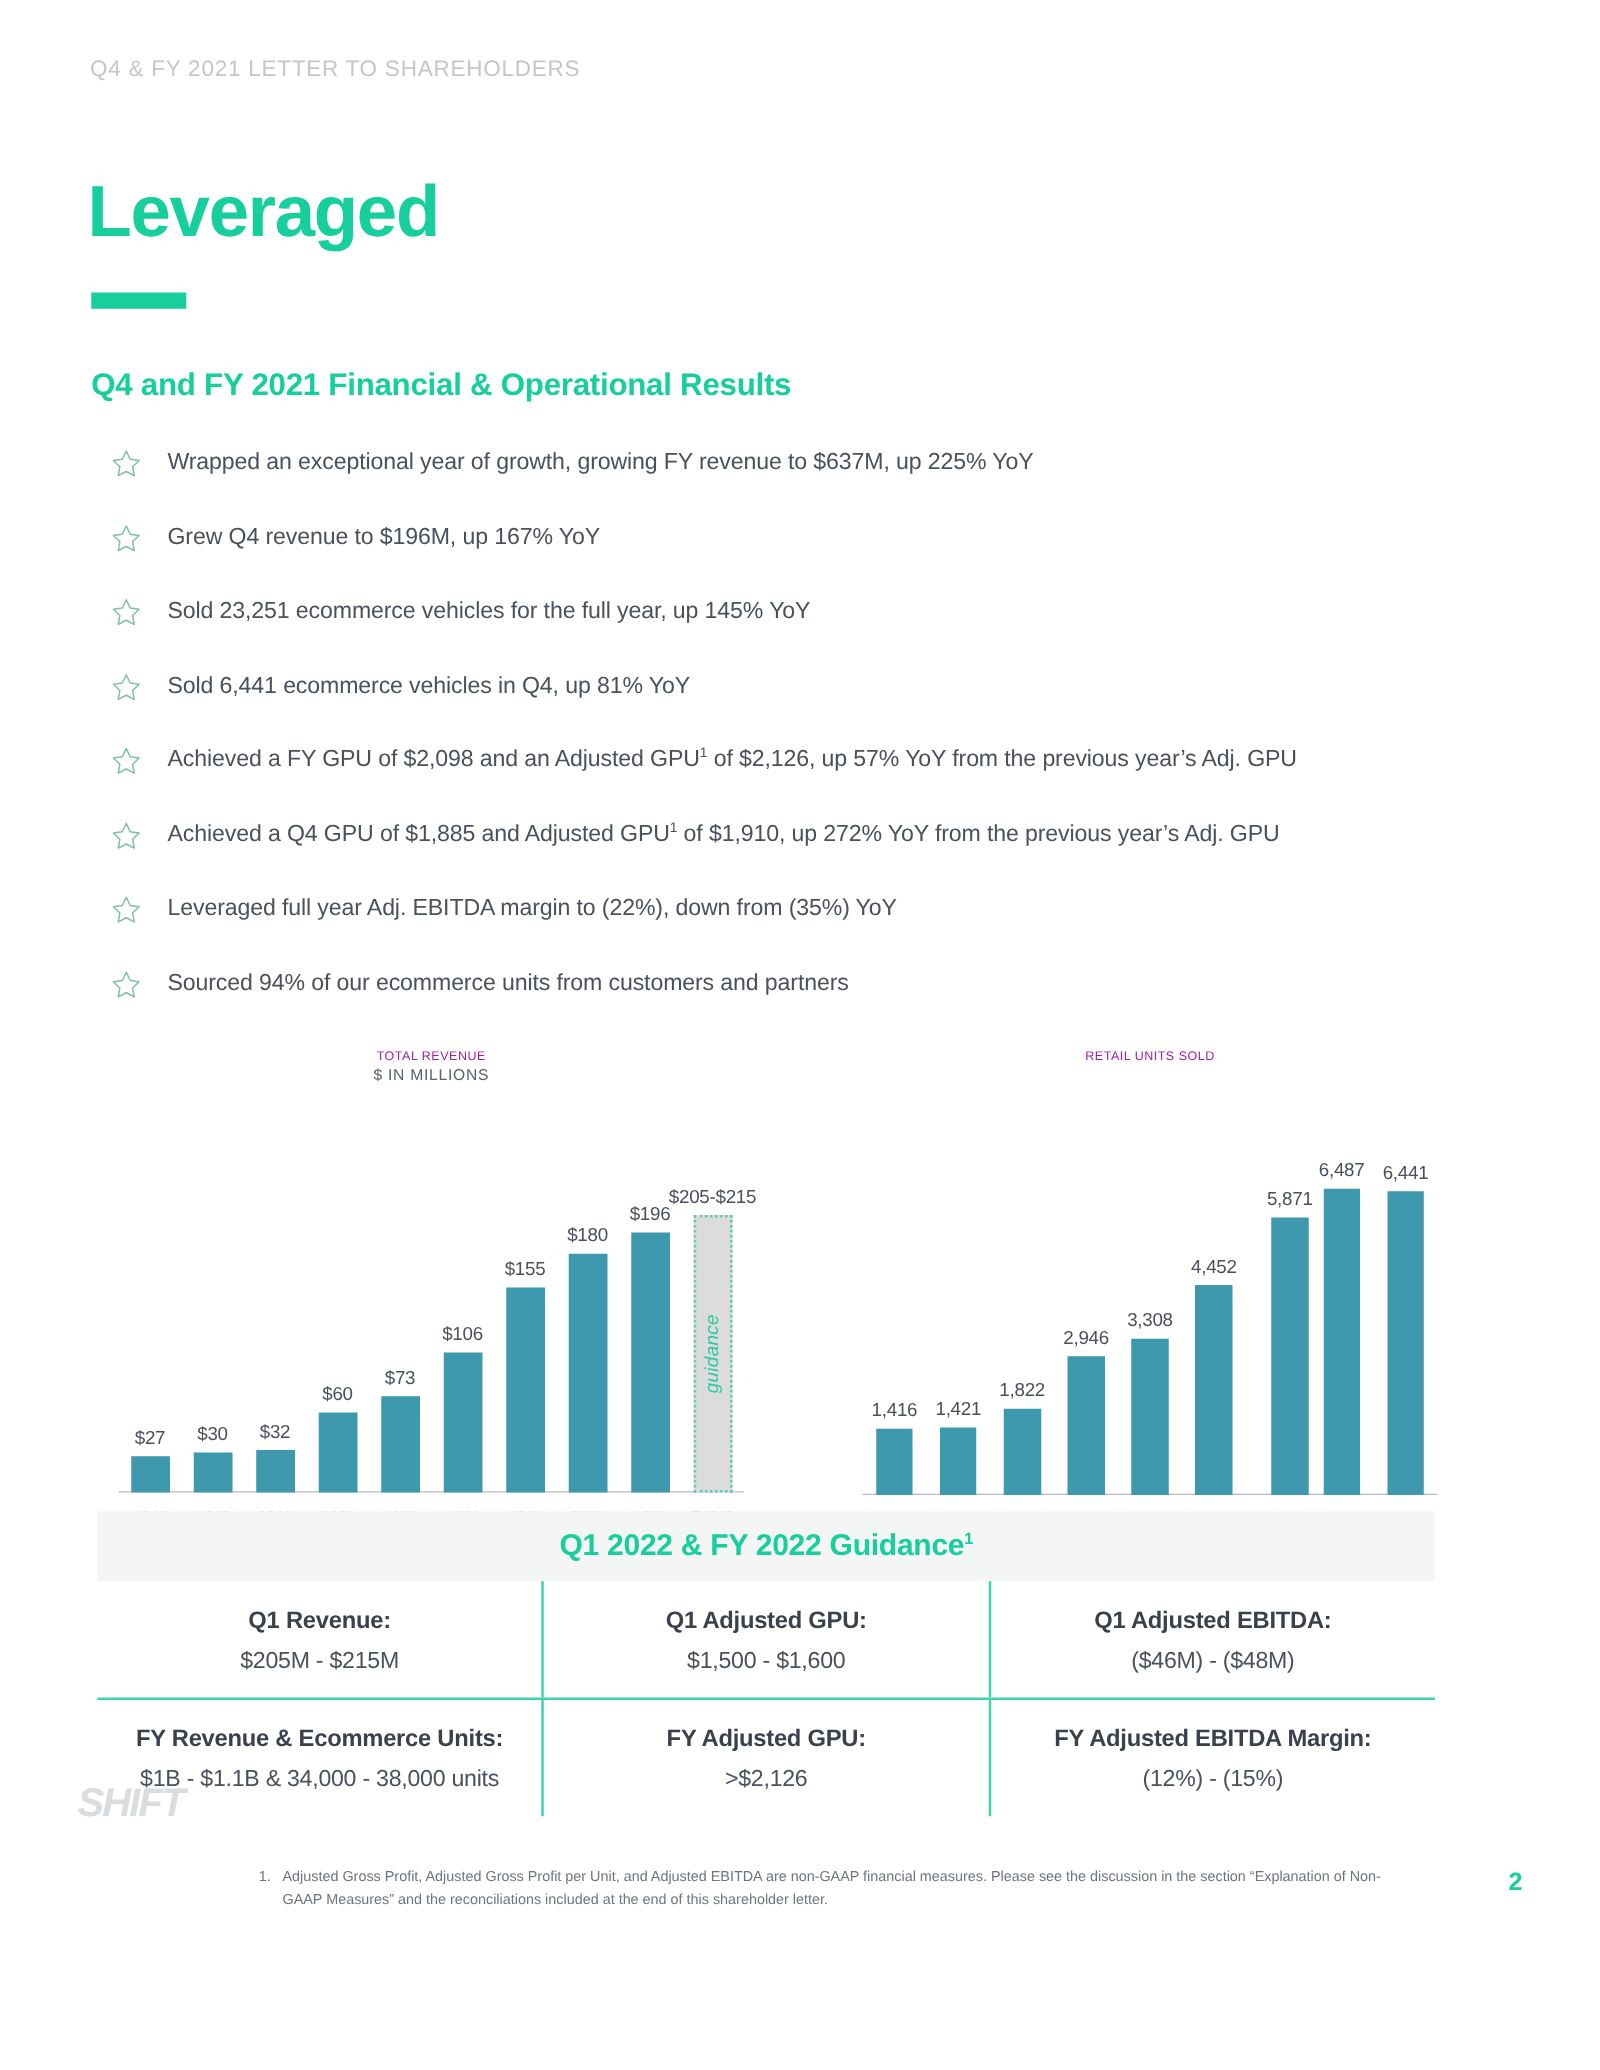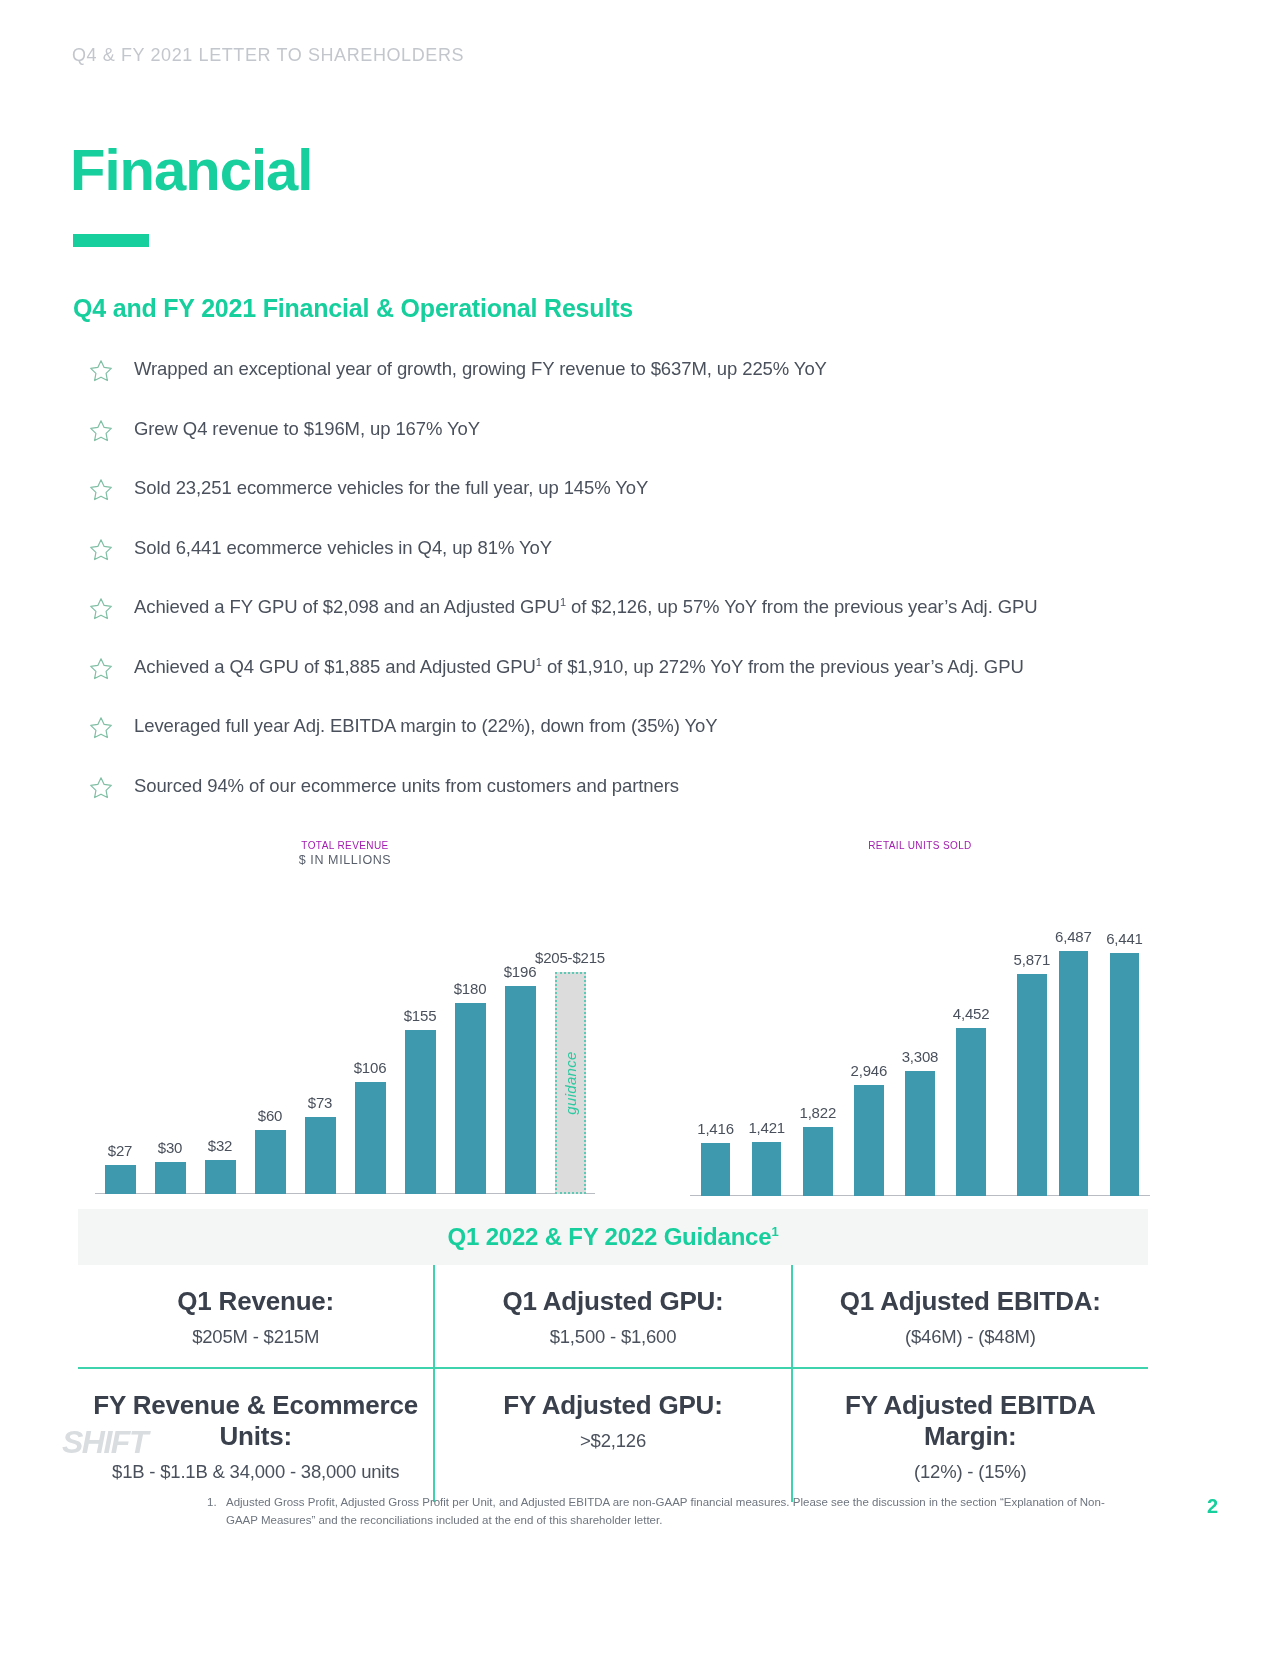--- a/index.html
+++ b/index.html
@@ -105,21 +105,21 @@
     font-size: 24px; font-weight: bold; color: #16cf9c; letter-spacing: -0.2px;
   }
   .guide-head-text sup { font-size: 13px; vertical-align: super; }
   .guide-row { display: flex; }
   .guide-row.second { border-top: 2px solid #3fd3ad; }
   .guide-cell {
     flex: 1 1 0; text-align: center; padding: 21px 6px 19px;
   }
   .guide-cell.mid { border-left: 2px solid #3fd3ad; border-right: 2px solid #3fd3ad; }
   .cell-label {
-    font-size: 26px; font-weight: bold; color: #3a414d; letter-spacing: -0.2px;
+    font-size: 19px; font-weight: bold; color: #3a414d; letter-spacing: -0.2px;
   }
   .cell-value {
     font-size: 18.5px; color: #4a515c; margin-top: 9px; letter-spacing: -0.2px;
   }
 
   
   .footer-logo {
     position: absolute; left: 62px; top: 1424px;
     font-size: 32px; font-weight: bold; font-style: italic;
     color: #d9dde0; letter-spacing: -1.5px;
@@ -135,21 +135,21 @@
     font-size: 20px; font-weight: bold; color: #16cf9c;
   }
 </style>
 </head>
 <body>
 
 <div class="page">
 
   <div class="doc-header">Q4 &amp; FY 2021 LETTER TO SHAREHOLDERS</div>
 
-  <div class="title">Financial</div>
+  <div class="title">Leveraged</div>
   <div class="title-rule"></div>
   <div class="section-head">Q4 and FY 2021 Financial &amp; Operational Results</div>
 
   <div class="bullets">
     <div class="bullet">
       <span class="star-icon">
         <svg width="26" height="26" viewBox="0 0 24 24">
             <path d="M12 2.6l2.9 6.1 6.6.9-4.8 4.6 1.2 6.6L12 17.7 6.1 20.8l1.2-6.6L2.5 9.6l6.6-.9z" fill="none" stroke="#7fbfa4" stroke-width="1.1" stroke-linejoin="round"></path>
           </svg>
       </span>

